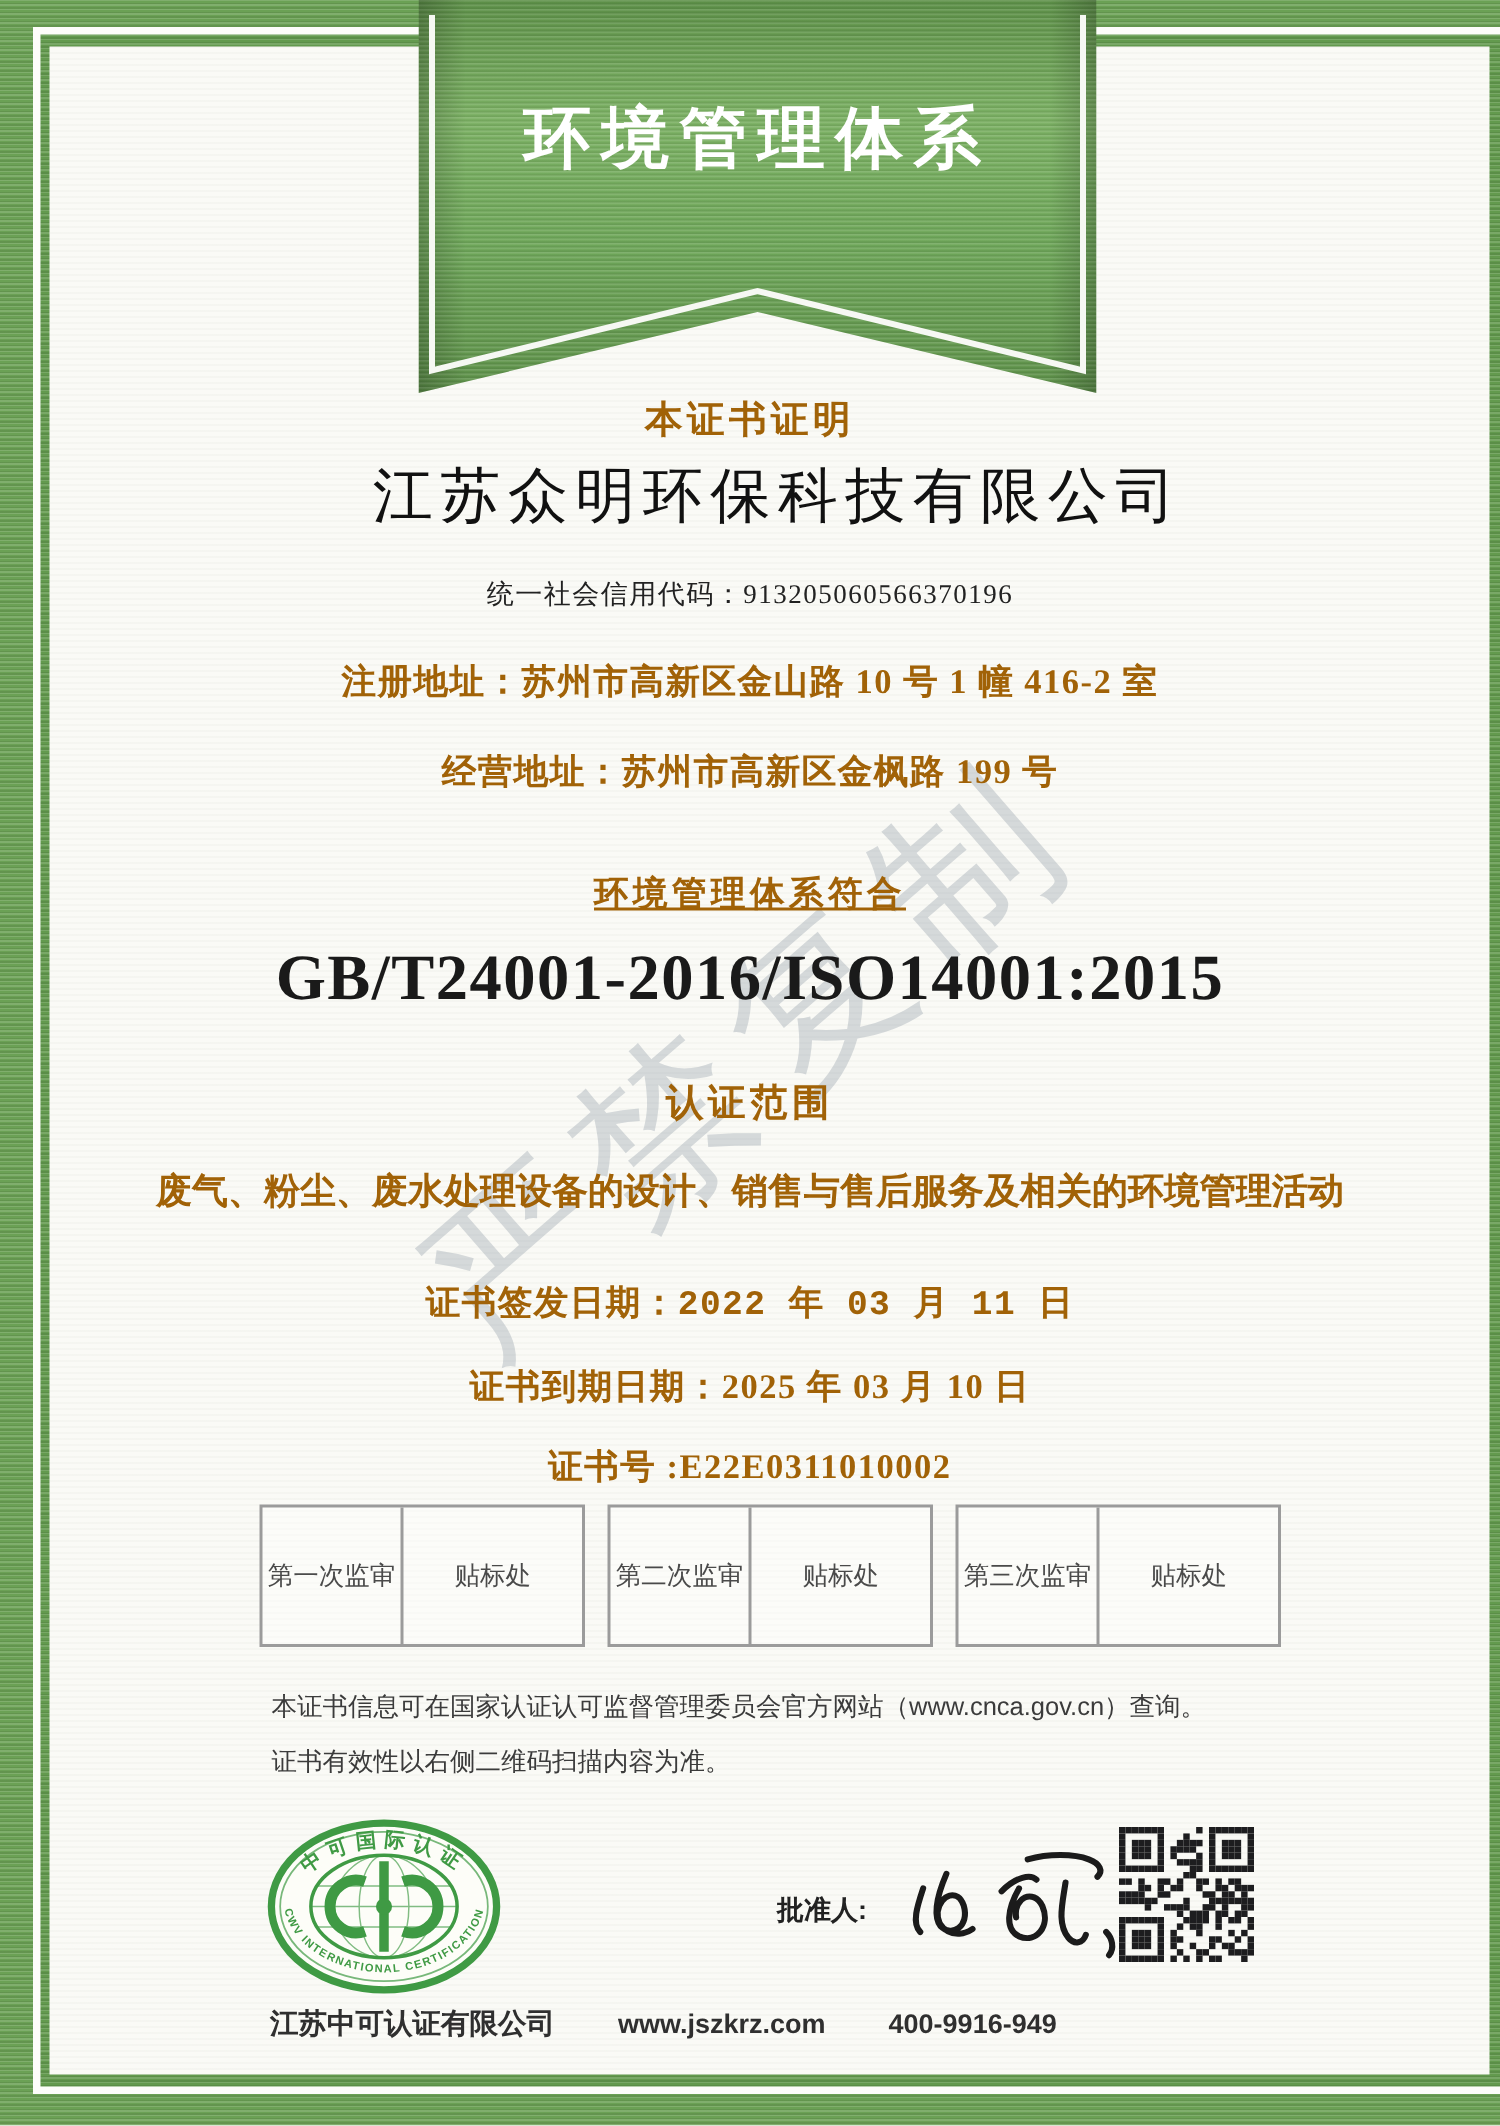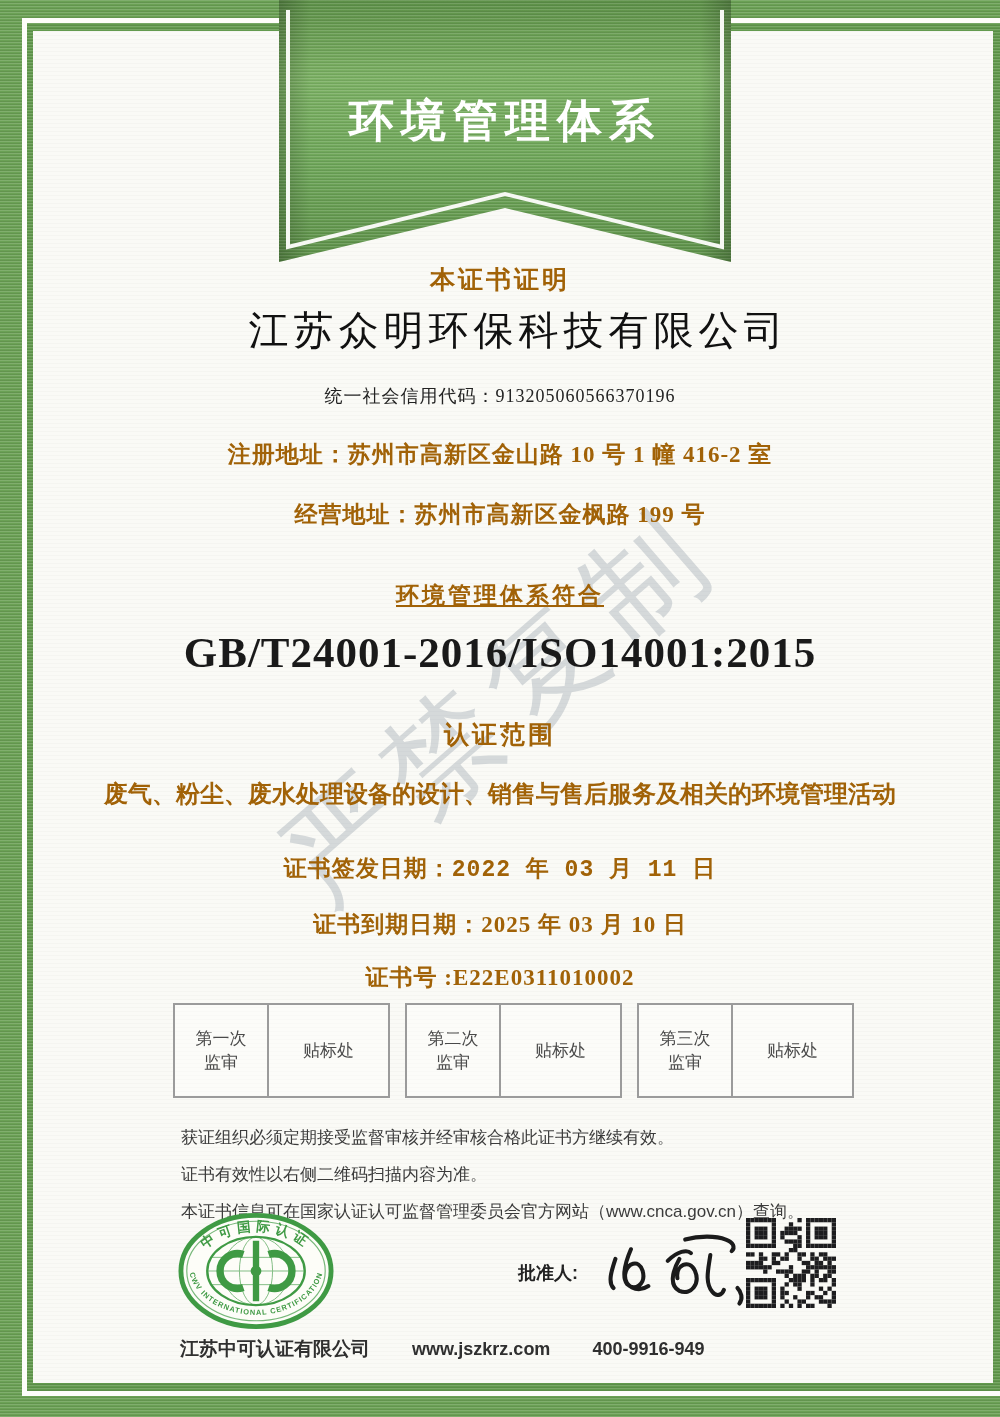--- a/index.html
+++ b/index.html
@@ -16,21 +16,21 @@
   }
   .frame-outer{inset:0;}
   .frame-white{top:18px;left:22px;right:-6px;bottom:21px;background:#fdfdfa;}
   .frame-inner{top:23px;left:27px;right:0;bottom:26px;background-color:#639a4e;}
   .page-bg{top:31px;left:33px;right:7px;bottom:34px;background:#fafaf6;
     background-image:repeating-linear-gradient(180deg, rgba(120,130,110,.04) 0 1px, rgba(0,0,0,0) 1px 4px);}
   
   .ribbon{left:279px;top:0;width:452px;height:268px;}
   .ribbon-title{left:0;right:0;text-align:center;color:#ffffff;font-weight:bold;
     font-family:"Liberation Serif","DejaVu Serif",serif;}
-  .rt1{top:62px;font-size:45px;letter-spacing:7px;margin-top:29px;}
+  .rt1{top:62px;font-size:45px;letter-spacing:7px;}
   .rt2{top:127px;font-size:45px;letter-spacing:4px;}
   
   .ctr{left:0;right:0;text-align:center;color:#a16207;}
   .t-heading   {top:263px;font-size:25px;font-weight:bold;letter-spacing:3px;}
   .t-company   {top:303px;font-size:40px;letter-spacing:5px;color:#111;padding-left:37px;}
   .t-credit    {top:384px;font-size:18px;letter-spacing:1px;color:#222;}
   .t-regaddr   {top:439px;font-size:23px;font-weight:bold;letter-spacing:1px;}
   .t-bizaddr   {top:499px;font-size:23px;font-weight:bold;letter-spacing:1px;}
   .t-conform   {top:580px;font-size:23px;font-weight:bold;letter-spacing:3px;text-decoration:underline;}
   .t-standard  {top:628px;font-size:43px;font-weight:bold;letter-spacing:1px;color:#1a1a1a;}
@@ -40,21 +40,21 @@
   .t-expiry    {top:909px;font-size:23px;font-weight:bold;letter-spacing:1px;}
   .t-certno    {top:962px;font-size:23px;font-weight:bold;letter-spacing:1px;}
   
   .watermark{left:50%;top:705px;transform:translate(-50%,-50%) rotate(-41deg);
     font-size:116px;letter-spacing:16px;color:rgba(148,158,170,.36);
     white-space:nowrap;pointer-events:none;}
   
   .boxes{left:173px;top:1003px;width:681px;height:95px;display:flex;justify-content:space-between;}
   .abox{width:217px;height:95px;border:2px solid #9b9b9b;box-sizing:border-box;display:flex;
         font-family:"Liberation Sans","DejaVu Sans",sans-serif;color:#4a4a4a;background:rgba(255,255,255,.4);}
-  .abox .cell-l{width:92px;border-right:2px solid #9b9b9b;display:flex;flex-direction:column;
+  .abox .cell-l{width:92px;border-right:2px solid #9b9b9b;display:flex;flex-direction:row;
         align-items:center;justify-content:center;font-size:17px;line-height:24px;}
   .abox .cell-r{flex:1;display:flex;align-items:center;justify-content:center;font-size:17px;}
   
   .notes{left:181px;top:1119px;width:680px;font-family:"Liberation Sans","DejaVu Sans",sans-serif;
          font-size:17px;line-height:37px;color:#3b3b3b;}
   
   .logo{left:178px;top:1211px;width:156px;height:120px;}
   .approver{left:518px;top:1261px;font-size:18px;font-weight:bold;
             font-family:"Liberation Sans","DejaVu Sans",sans-serif;color:#222;}
   .signature{left:592px;top:1226px;width:165px;height:92px;}
@@ -137,23 +137,22 @@
   <div class="abox">
     <div class="cell-l">
       <span>第三次</span>
       <span>监审</span>
     </div>
     <div class="cell-r">贴标处</div>
   </div>
 </div>
 
 <div class="abs notes">
-  <div>获证组织必须定期接受监督审核并经审核合格此证书方继续有效。</div>
+  <div>本证书信息可在国家认证认可监督管理委员会官方网站（www.cnca.gov.cn）查询。</div>
   <div>证书有效性以右侧二维码扫描内容为准。</div>
-  <div>本证书信息可在国家认证认可监督管理委员会官方网站（www.cnca.gov.cn）查询。</div>
 </div>
 
 <div class="abs logo">
   <svg width="156" height="120" viewBox="0 0 160 122">
     <defs>
       <path id="arcTop" d="M 14,68 A 66,48 0 0 1 146,68" fill="none"></path>
       <path id="arcBot" d="M 11,55 A 69,51 0 0 0 149,55" fill="none"></path>
       <clipPath id="globeClip">
           <ellipse cx="80" cy="61" rx="50" ry="35"></ellipse>
         </clipPath>

